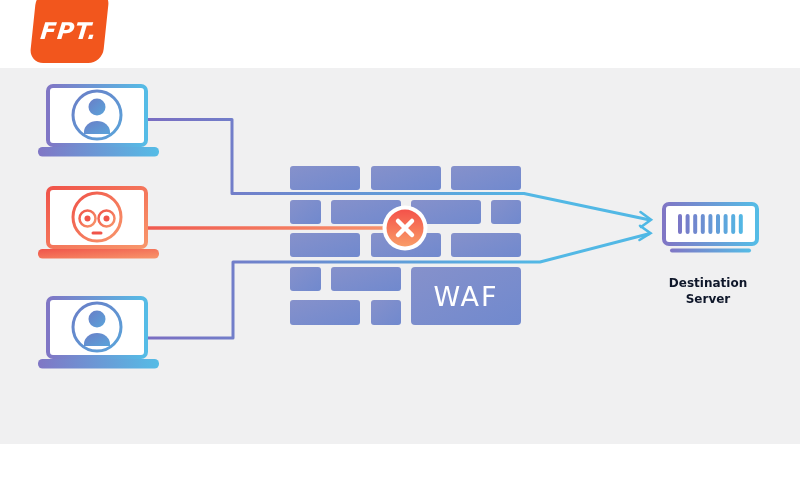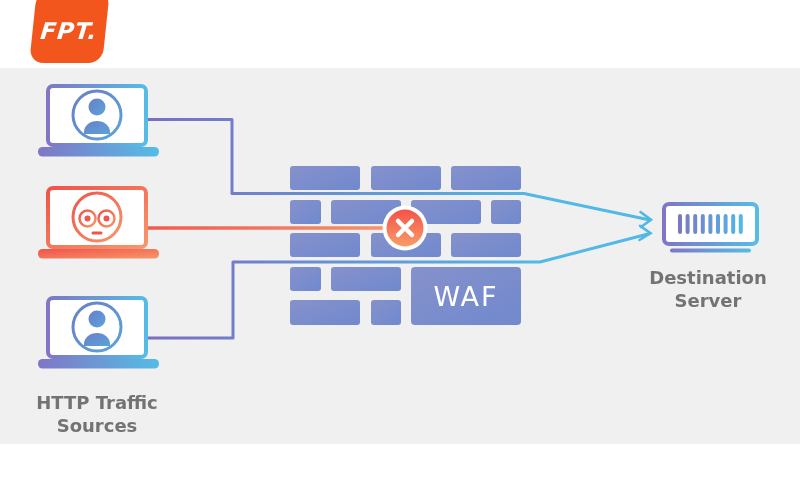--- a/index.html
+++ b/index.html
@@ -11,22 +11,22 @@
   .fpt-logo{
     position:absolute;left:33px;top:-9px;width:73px;height:72px;
     background:#F2561D;border-radius:14px;transform:skewX(-6deg);
     display:flex;align-items:center;justify-content:center;padding-top:8px;box-sizing:border-box;
   }
   .fpt-logo span{
     color:#ffffff;font-weight:bold;font-style:italic;font-size:23px;letter-spacing:1px;
   }
   .diagram-svg{position:absolute;left:0;top:0;}
   .label{
-    position:absolute;text-align:center;color:#737373;font-weight:bold;
-    font-size:18px;line-height:1.3;white-space:pre-line;
+    position:absolute;text-align:center;color:#0f172a;font-weight:bold;
+    font-size:12px;line-height:1.3;white-space:pre-line;margin-top:10px;
   }
   .label-sources{left:7px;top:391px;width:180px;}
   .label-firewall{left:315px;top:341px;width:180px;}
   .label-server{left:618px;top:266px;width:180px;}
 </style>
 </head>
 <body>
 
 <div class="canvas">
   <div class="gray-band"></div>
@@ -147,17 +147,15 @@
         <rect x="708.4" y="214" width="4" height="20" rx="2"></rect>
         <rect x="716" y="214" width="4" height="20" rx="2"></rect>
         <rect x="723.6" y="214" width="4" height="20" rx="2"></rect>
         <rect x="731.2" y="214" width="4" height="20" rx="2"></rect>
         <rect x="738.8" y="214" width="4" height="20" rx="2"></rect>
       </g>
       <rect x="670" y="248.5" width="81" height="4" rx="2" fill="url(#gBlue)"></rect>
     </g>
   </svg>
 
-  <div class="label label-sources">HTTP Traffic
-Sources</div>
   <div class="label label-server">Destination
 Server</div>
 </div>
 
 </body></html>

